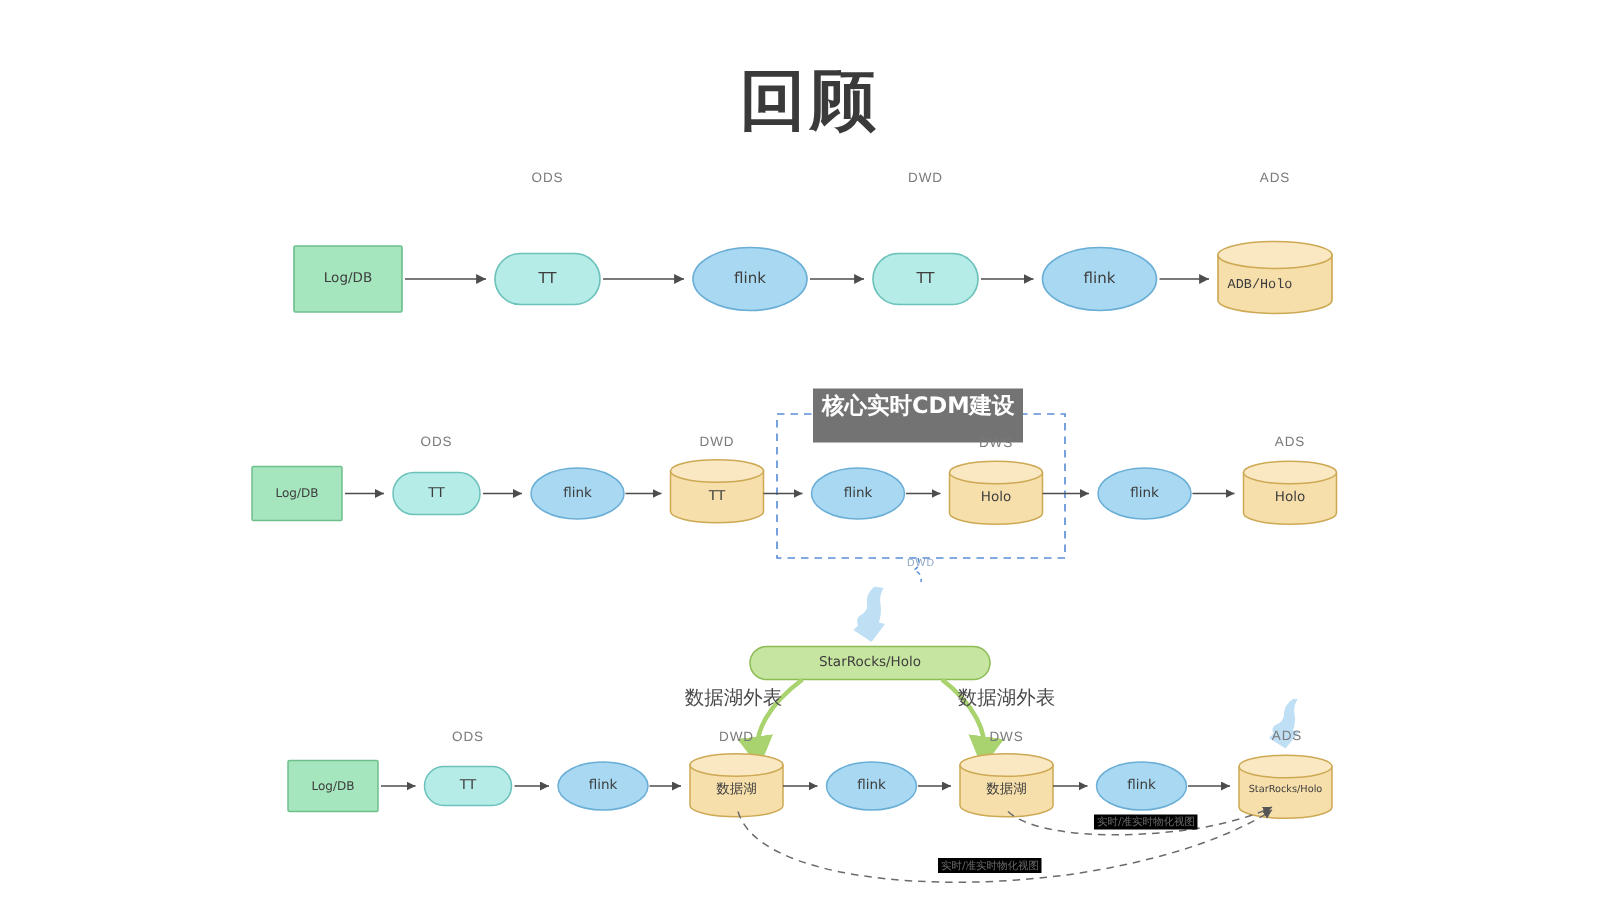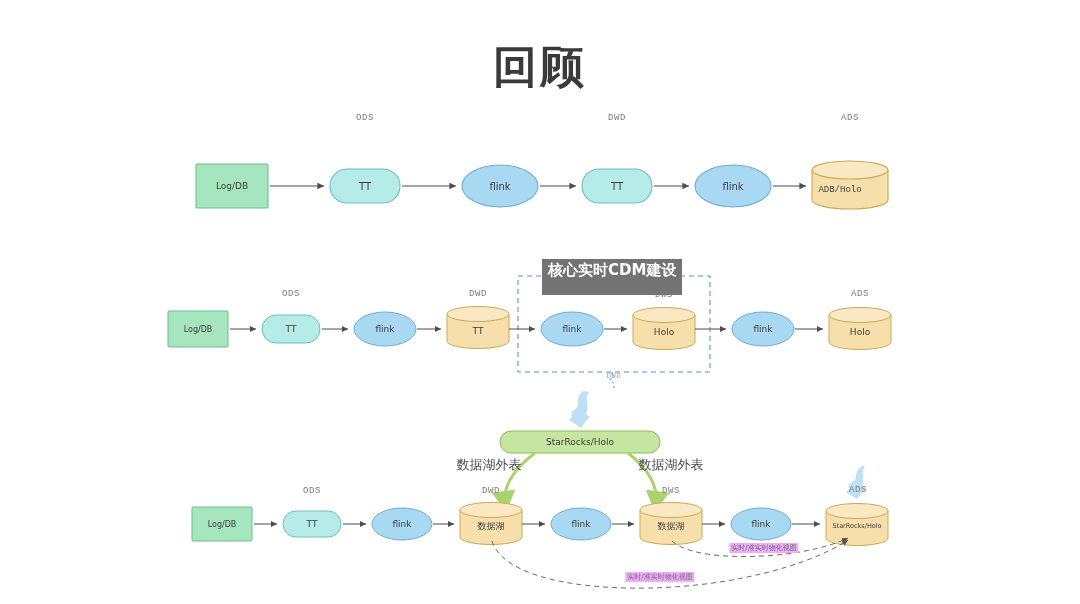--- a/index.html
+++ b/index.html
@@ -33,21 +33,21 @@
     font-family: "DejaVu Sans", sans-serif;
   }
   
   .stage-label {
     position: absolute;
     font-size: 9px;
     color: #7a7a7a;
     letter-spacing: .6px;
     transform: translateX(-50%);
     white-space: nowrap;
-    font-family: Liberation Mono, monospace;
+    font-family: Liberation Sans, sans-serif;
   }
   
   .node-text {
     position: absolute;
     transform: translate(-50%, -50%);
     white-space: nowrap;
     text-align: left;
     color: #3d3d3d;
     font-family: "DejaVu Sans", sans-serif;
     pointer-events: none;
@@ -77,21 +77,21 @@
     white-space: nowrap;
     transform: translate(-50%, -50%);
     font-family: "DejaVu Sans", sans-serif;
   }
   .edge-label-dash {
     position: absolute;
     font-size: 7px;
     color: #6b6b6b;
     white-space: nowrap;
     transform: translate(-50%, -50%);
-    background: #f0abfc;
+    background: #000000;
     padding: 0 2px;
     font-family: "DejaVu Sans", sans-serif;
   }
 </style>
 </head>
 <body>
 
 <svg id="canvas" viewBox="0 0 1080 604">
   <defs>
     <marker id="arrowGray" markerWidth="7" markerHeight="7" refX="6" refY="3" orient="auto">

